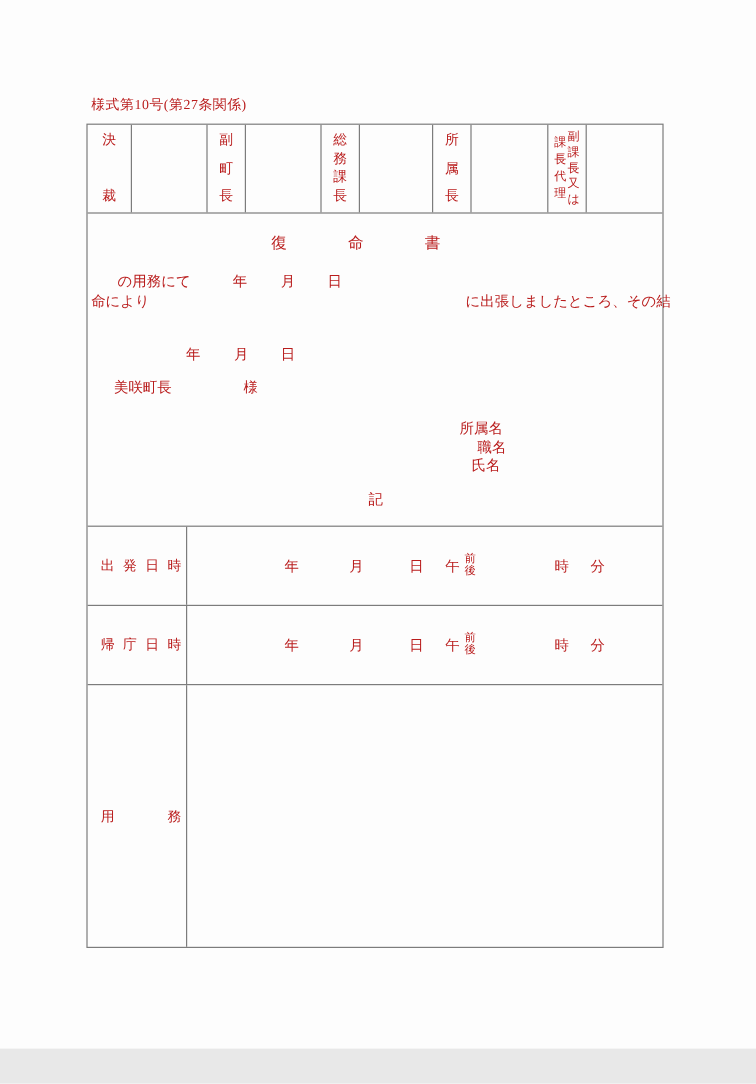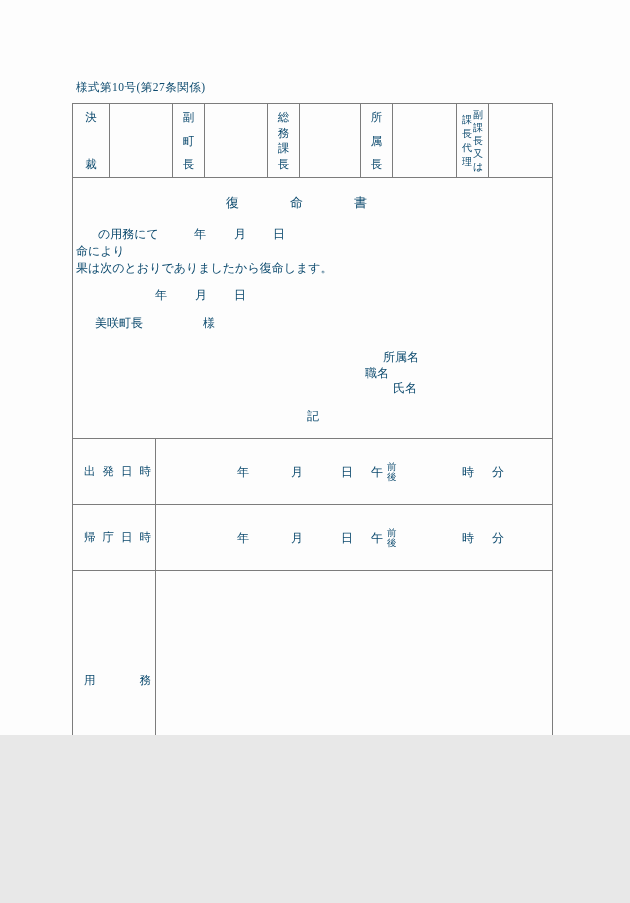--- a/index.html
+++ b/index.html
@@ -1,18 +1,18 @@
 <!DOCTYPE html>
 <html><head>
 <meta charset="utf-8">
 <style>
   html,body{margin:0;padding:0;background:#e8e8e8;}
   .page{
-    position:relative;width:630px;height:735px;background:#fdfdfd;
-    color:#0c4a6e;font-family:"Liberation Serif","DejaVu Serif",serif;
+    position:relative;width:630px;height:874px;background:#fdfdfd;
+    color:#b91c1c;font-family:"Liberation Serif","DejaVu Serif",serif;
     font-size:12px;overflow:hidden;margin:0 auto;
   }
   .form-number{position:absolute;left:76px;top:80px;font-size:11.5px;letter-spacing:0.5px;}
   .doc-table{
     position:absolute;left:72px;top:103px;width:481px;height:687px;
     border:1px solid #7c7c7c;box-sizing:border-box;display:flex;flex-direction:column;
   }
   .approval-row{display:flex;height:74px;border-bottom:1px solid #7c7c7c;box-sizing:border-box;flex:none;}
   .acell{border-right:1px solid #7c7c7c;box-sizing:border-box;height:100%;flex:none;}
   .acell.last{border-right:none;flex:1;}
@@ -92,28 +92,28 @@
       <div class="doc-title">
         <span>復</span>
         <span>命</span>
         <span>書</span>
       </div>
       <span class="abs" style="left:25px;top:48px">の用務にて</span>
       <span class="abs" style="left:121px;top:48px">年</span>
       <span class="abs" style="left:161px;top:48px">月</span>
       <span class="abs" style="left:200px;top:48px">日</span>
       <span class="abs" style="left:3px;top:65px">命により</span>
-      <span class="abs" style="left:3px;top:82px">果は次のとおりでありましたから復命します。</span>
+      <span class="abs" style="left:315px;top:65px">に出張しましたところ、その結</span>
       <span class="abs" style="left:82px;top:109px">年</span>
       <span class="abs" style="left:122px;top:109px">月</span>
       <span class="abs" style="left:161px;top:109px">日</span>
       <span class="abs" style="left:22px;top:137px">美咲町長</span>
       <span class="abs" style="left:130px;top:137px">様</span>
       <span class="abs" style="left:310px;top:171px">所属名</span>
-      <span class="abs" style="left:292px;top:187px">職名</span>
+      <span class="abs" style="left:325px;top:187px">職名</span>
       <span class="abs" style="left:320px;top:202px">氏名</span>
       <span class="abs" style="left:234px;top:230px">記</span>
     </div>
 
     <div class="dt-row">
       <div class="row-label">
         <span>出</span>
         <span>発</span>
         <span>日</span>
         <span>時</span>

